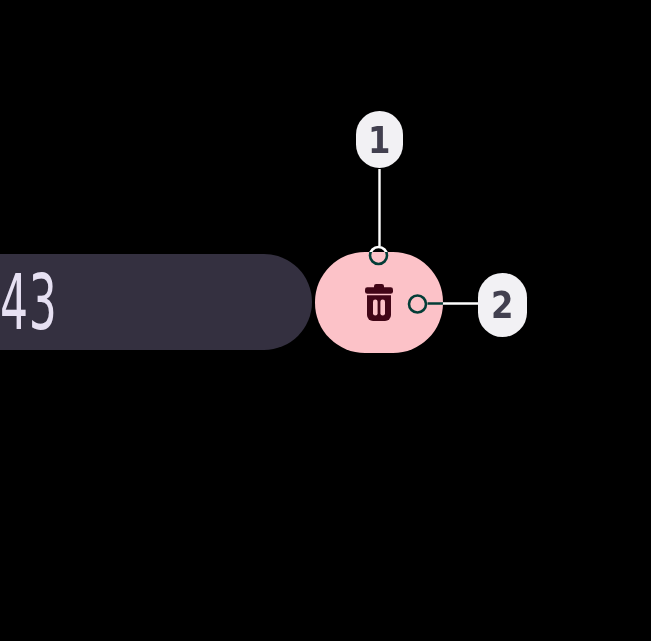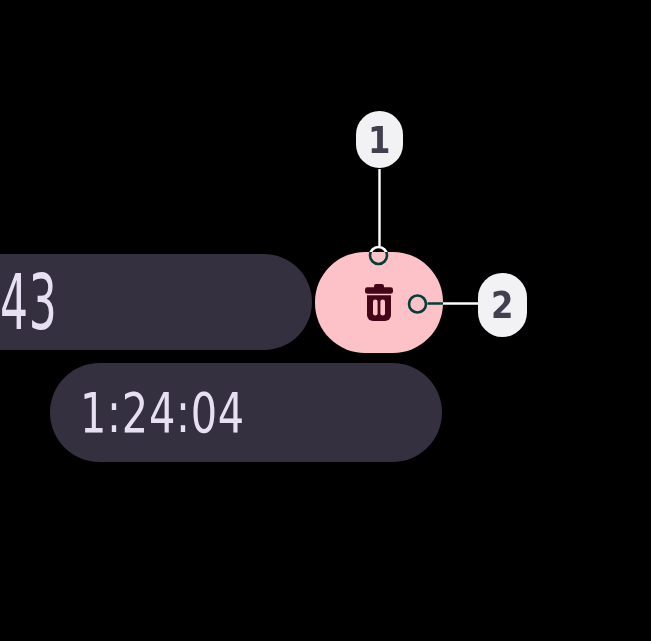--- a/index.html
+++ b/index.html
@@ -120,23 +120,20 @@
   <button class="delete-btn">
     <svg width="28" height="37" viewBox="0 0 28 37">
       <rect x="9" y="0" width="10" height="6" rx="2.2" fill="var(--icon-color, #410617)"></rect>
       <rect x="0" y="3.2" width="28" height="6.6" rx="2.4" fill="var(--icon-color, #410617)"></rect>
       <path d="M2 11.2 h24 v19.8 a6 6 0 0 1 -6 6 h-12 a6 6 0 0 1 -6 -6 z" fill="var(--icon-color, #410617)"></path>
       <rect x="8" y="15.5" width="4.6" height="16" rx="2.3" fill="var(--button-bg, #fcc2c8)"></rect>
       <rect x="15.4" y="15.5" width="4.6" height="16" rx="2.3" fill="var(--button-bg, #fcc2c8)"></rect>
     </svg>
   </button>
 
-  <div class="pill pill-elapsed">
-    <span class="time-text">1:24:04</span>
-  </div>
 
   <svg class="overlay">
     <line x1="379.5" y1="169" x2="379.5" y2="246" stroke="var(--connector, #ffffff)" stroke-width="2.4"></line>
     <circle cx="378.5" cy="255.5" r="8.5" fill="none" stroke="var(--connector, #ffffff)" stroke-width="2.6"></circle>
     <line x1="427.5" y1="303.5" x2="478" y2="303.5" stroke="var(--connector, #ffffff)" stroke-width="2.4"></line>
     <circle cx="417.5" cy="304" r="8.5" fill="none" stroke="var(--connector, #ffffff)" stroke-width="2.6"></circle>
   </svg>
 
   <div class="badge badge-1">
     <span class="badge-num">1</span>

